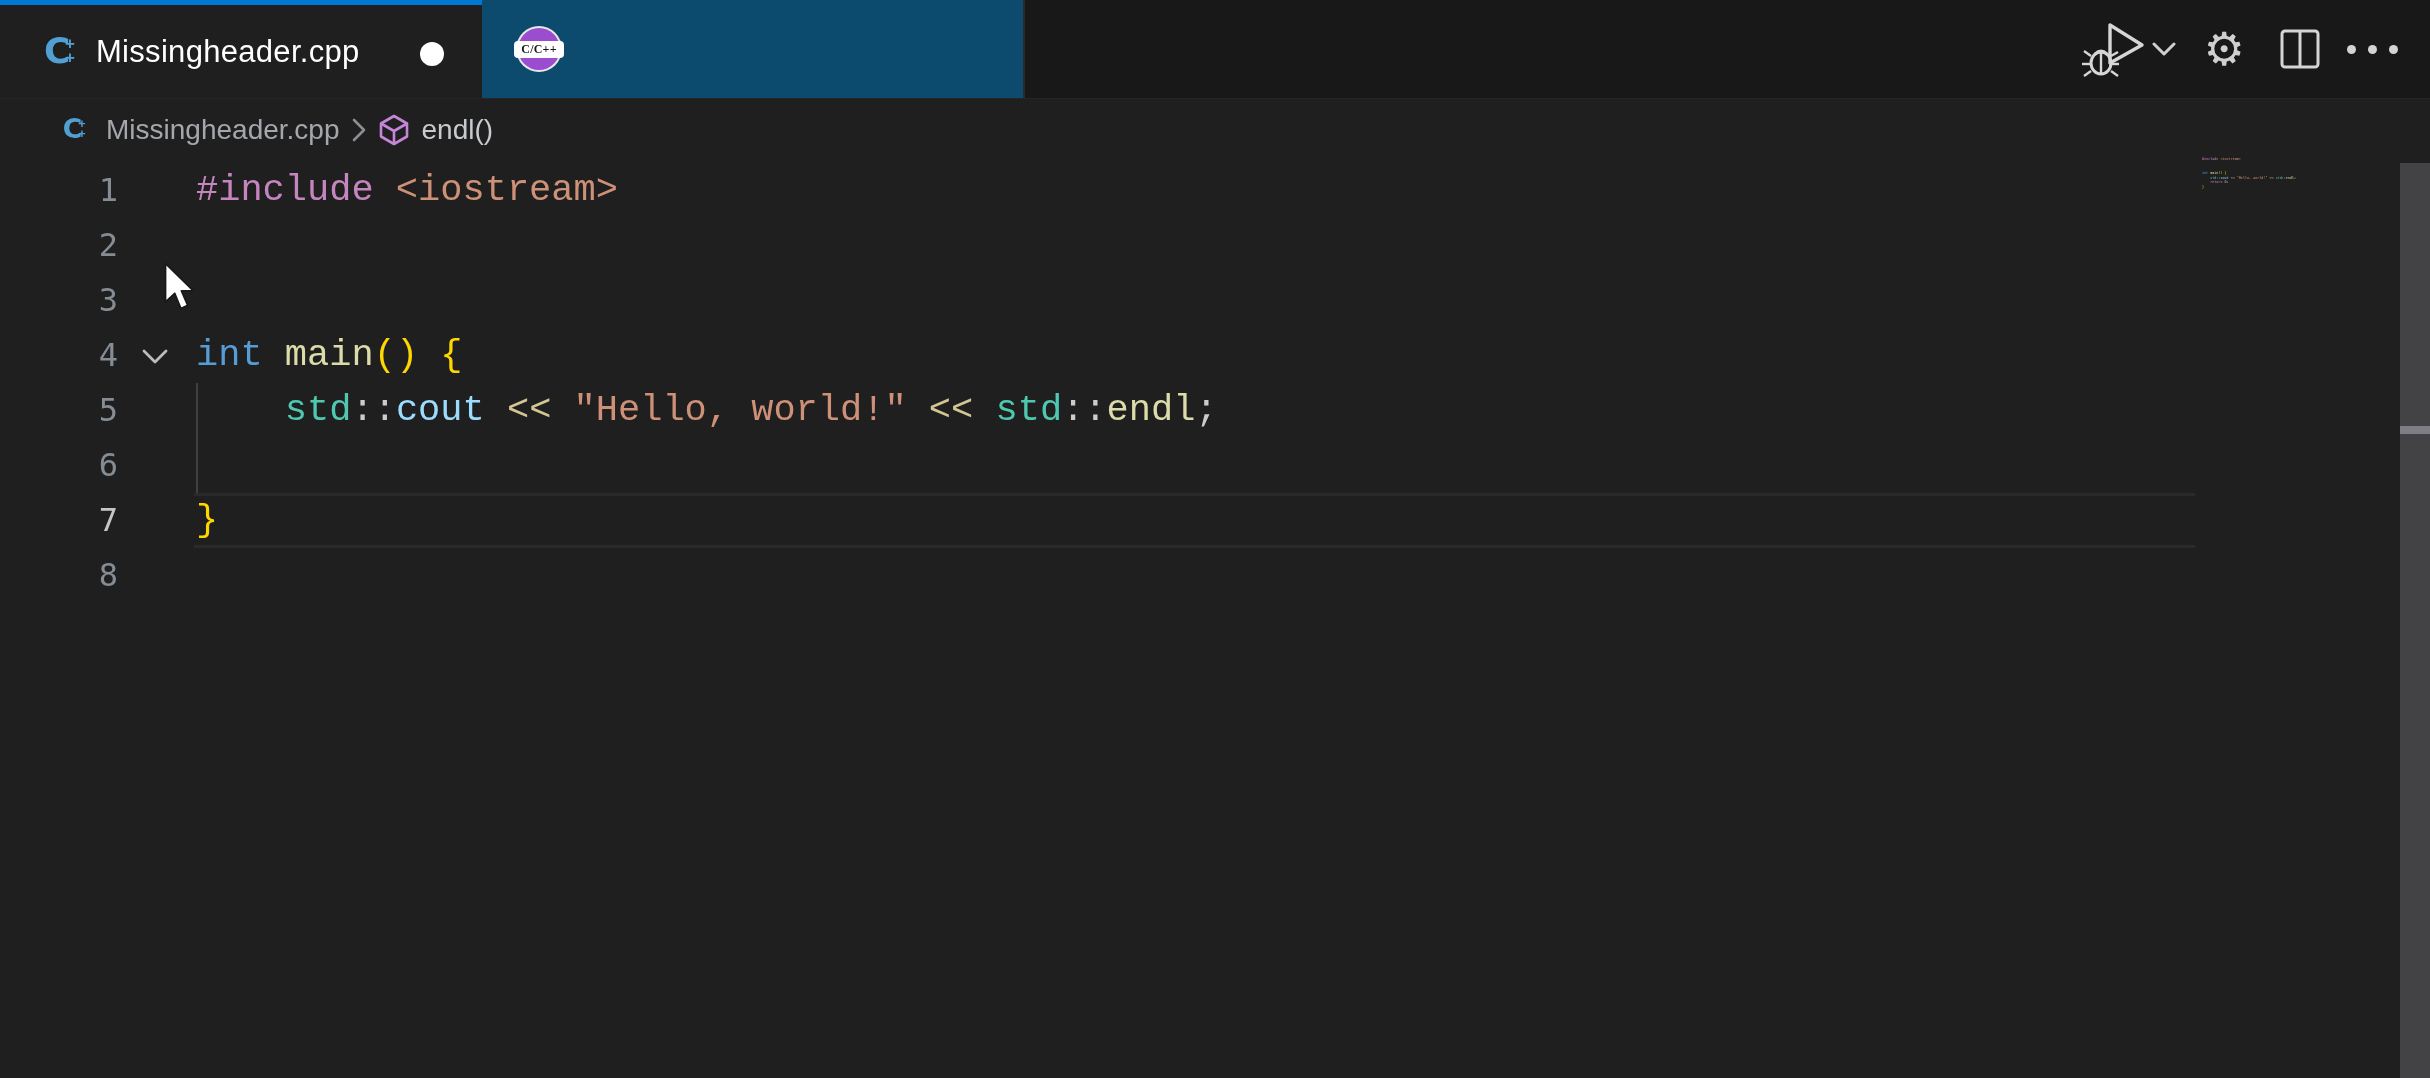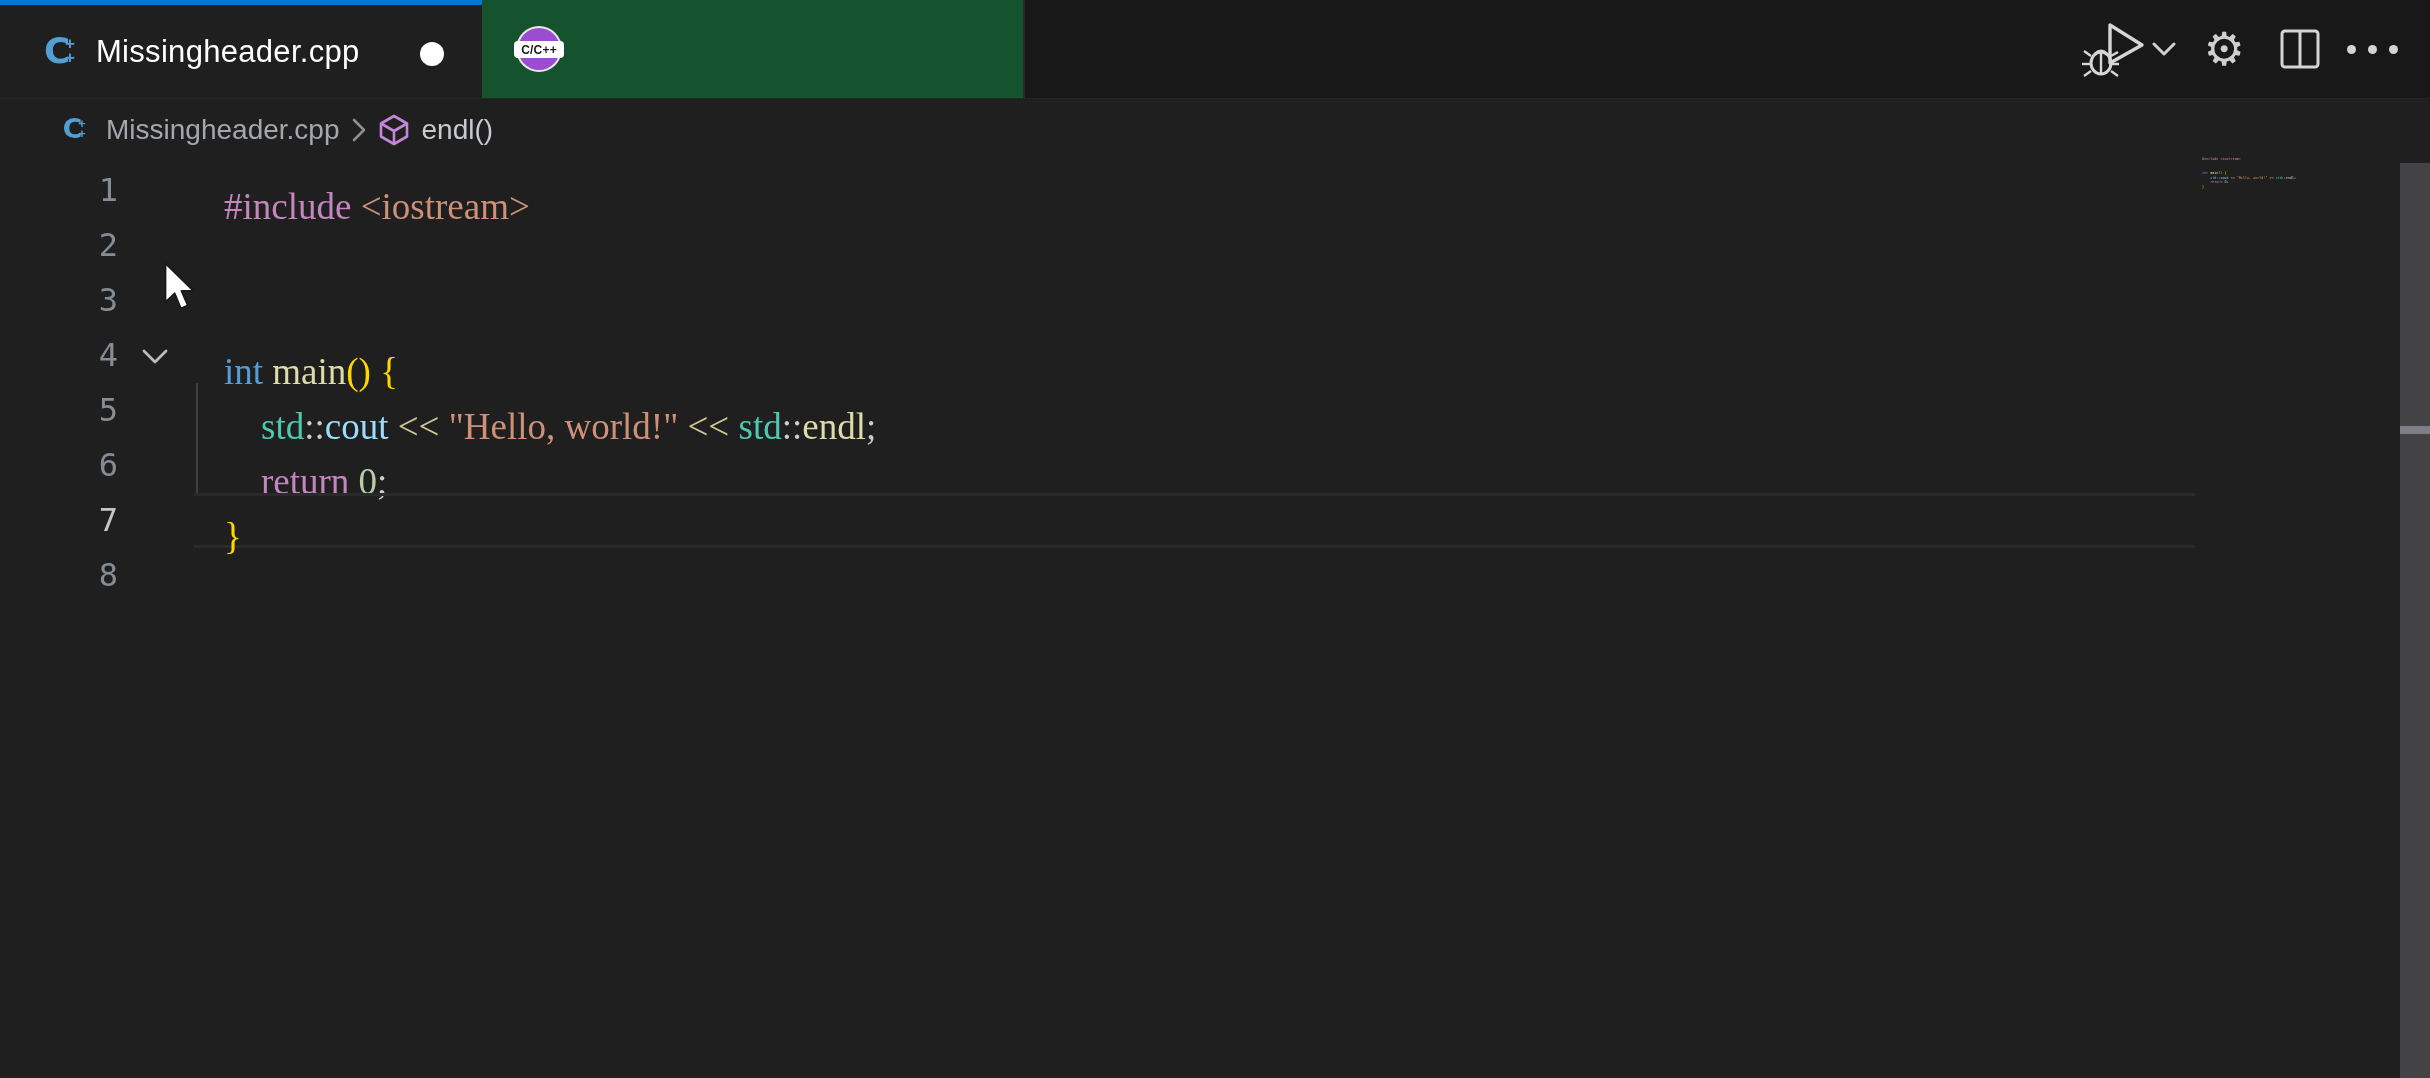--- a/index.html
+++ b/index.html
@@ -2,21 +2,21 @@
 <html><head>
 <meta charset="utf-8">
 <style>
   html,body{margin:0;padding:0;width:2430px;height:1078px;background:#1f1f1f;overflow:hidden;
     font-family:"Liberation Sans","DejaVu Sans",sans-serif;}
   
   #tabstrip{position:absolute;left:0;top:0;width:2430px;height:98px;background:#181818;border-bottom:1px solid #252526;}
   .tab{position:absolute;top:0;height:98px;display:flex;align-items:center;box-sizing:border-box;cursor:pointer;}
   #tab-active{left:0;width:482px;background:#1f1f1f;border-top:5px solid #0078d4;padding-left:44px;}
   #tab-active .tab-label{color:#ffffff;}
-  #tab-inactive{left:482px;width:543px;background:#14532d;border-right:2px solid #2b2b2b;padding-left:36px;}
+  #tab-inactive{left:482px;width:543px;background:#0c4a6e;border-right:2px solid #2b2b2b;padding-left:36px;font-family:Liberation Serif, serif;}
   #tab-inactive .tab-label{color:#9d9d9d;}
   .tab-label{font-size:31px;letter-spacing:.3px;white-space:nowrap;margin-left:16px;}
   .mod-dot{position:absolute;left:420px;top:37px;width:24px;height:24px;border-radius:50%;background:#ffffff;}
   
   .cpp-icon{position:relative;width:36px;height:40px;flex:none;}
   .cpp-icon .c{position:absolute;left:0;top:-2px;font-size:36px;font-weight:bold;color:#519fd3;font-family:"DejaVu Sans",sans-serif;}
   .cpp-icon .p1{position:absolute;left:21px;top:2px;font-size:17px;font-weight:bold;color:#519fd3;}
   .cpp-icon .p2{position:absolute;left:21px;top:16px;font-size:17px;font-weight:bold;color:#519fd3;}
   
   .ext-icon{position:relative;width:42px;height:42px;flex:none;}
@@ -36,22 +36,22 @@
   #breadcrumb{position:absolute;left:58px;top:106px;height:48px;display:flex;align-items:center;gap:12px;}
   .crumb-file{font-size:28px;color:#a4a8ad;cursor:pointer;}
   .crumb-symbol{font-size:28px;color:#c7cbd0;cursor:pointer;}
   .bc-icon{transform:scale(.74);transform-origin:center;}
   
   #editor{position:absolute;left:0;top:155px;width:2430px;height:923px;}
   .line{position:absolute;left:0;width:2430px;height:55px;}
   .lnum{position:absolute;left:0;top:0;width:118px;height:55px;line-height:55px;text-align:right;
     font-family:"DejaVu Sans Mono","Liberation Mono",monospace;font-size:32px;color:#858c94;cursor:pointer;}
   .lnum.cur{color:#c6c6c6;}
-  .ltext{position:absolute;left:196px;top:16px;height:55px;line-height:55px;white-space:pre;
-    font-family:Liberation Serif, serif;font-size:37px;cursor:text;margin-left:28px;}
+  .ltext{position:absolute;left:196px;top:0;height:55px;line-height:55px;white-space:pre;
+    font-family:Liberation Mono, monospace;font-size:37px;cursor:text;}
   .fold{position:absolute;left:140px;top:17px;width:30px;height:22px;cursor:pointer;}
   .cur-band{position:absolute;left:194px;top:0;width:2001px;height:55px;box-sizing:border-box;
     border-top:3px solid #2a2a2a;border-bottom:3px solid #2a2a2a;}
   #indent-guide{position:absolute;left:196px;top:228px;width:2px;height:110px;background:#404040;}
   
   #minimap{position:absolute;left:2202px;top:157px;width:600px;font-family:"DejaVu Sans Mono","Liberation Mono",monospace;
     font-size:10.2px;line-height:13.7px;white-space:pre;transform:scale(.3333);transform-origin:top left;cursor:pointer;}
   
   #vscroll{position:absolute;left:2400px;top:163px;width:30px;height:915px;background:#434346;cursor:pointer;}
   #vscroll-marker{position:absolute;left:2400px;top:426px;width:30px;height:8px;background:#7e7e87;}
@@ -156,21 +156,20 @@
           </svg>
         </span>
         <span class="ltext"><span style="color: rgb(86, 156, 214);">int</span><span style="color: rgb(204, 204, 204);"> </span><span style="color: rgb(220, 220, 170);">main</span><span style="color: rgb(255, 215, 0);">()</span><span style="color: rgb(204, 204, 204);"> </span><span style="color: rgb(255, 215, 0);">{</span></span>
       </div>
       <div class="line" style="top: 228px;">
         <div class="lnum">5</div>
         <span class="ltext"><span style="color: rgb(204, 204, 204);">    </span><span style="color: rgb(78, 201, 176);">std</span><span style="color: rgb(204, 204, 204);">::</span><span style="color: rgb(156, 220, 254);">cout</span><span style="color: rgb(204, 204, 204);"> </span><span style="color: rgb(210, 198, 147);">&lt;&lt;</span><span style="color: rgb(204, 204, 204);"> </span><span style="color: rgb(206, 145, 120);">"Hello, world!"</span><span style="color: rgb(204, 204, 204);"> </span><span style="color: rgb(210, 198, 147);">&lt;&lt;</span><span style="color: rgb(204, 204, 204);"> </span><span style="color: rgb(78, 201, 176);">std</span><span style="color: rgb(204, 204, 204);">::</span><span style="color: rgb(220, 220, 170);">endl</span><span style="color: rgb(204, 204, 204);">;</span></span>
       </div>
       <div class="line" style="top: 283px;">
         <div class="lnum">6</div>
-        <span class="ltext"><span style="color: rgb(204, 204, 204);">    </span><span style="color: rgb(197, 134, 192);">return</span><span style="color: rgb(204, 204, 204);"> </span><span style="color: rgb(181, 206, 168);">0</span><span style="color: rgb(204, 204, 204);">;</span></span>
       </div>
       <div class="line" style="top: 338px;">
         <div class="cur-band"></div>
         <div class="lnum cur">7</div>
         <span class="ltext"><span style="color: rgb(255, 215, 0);">}</span></span>
       </div>
       <div class="line" style="top: 393px;">
         <div class="lnum">8</div>
         <span class="ltext"></span>
       </div>

